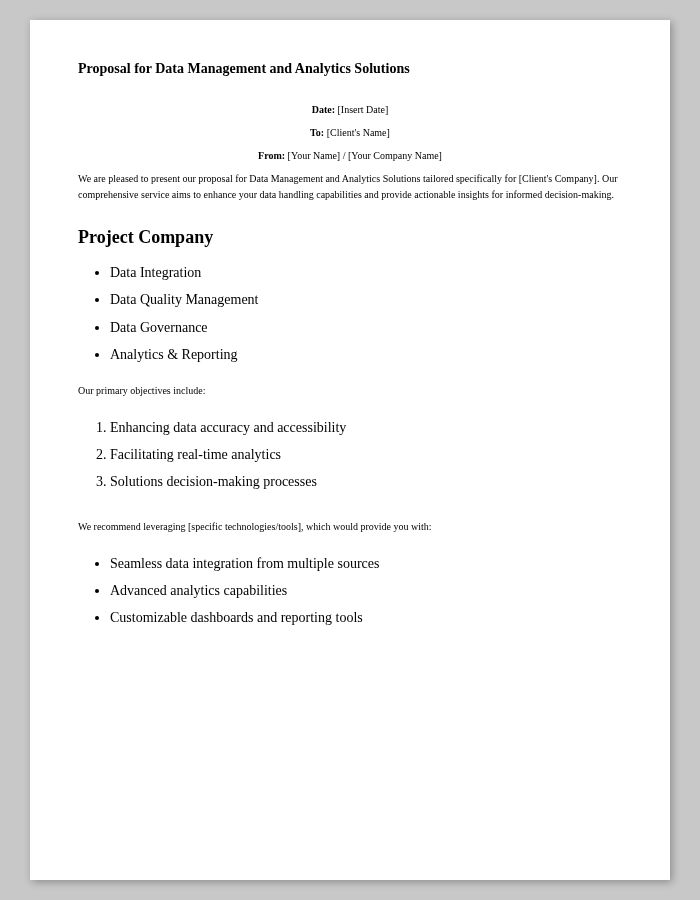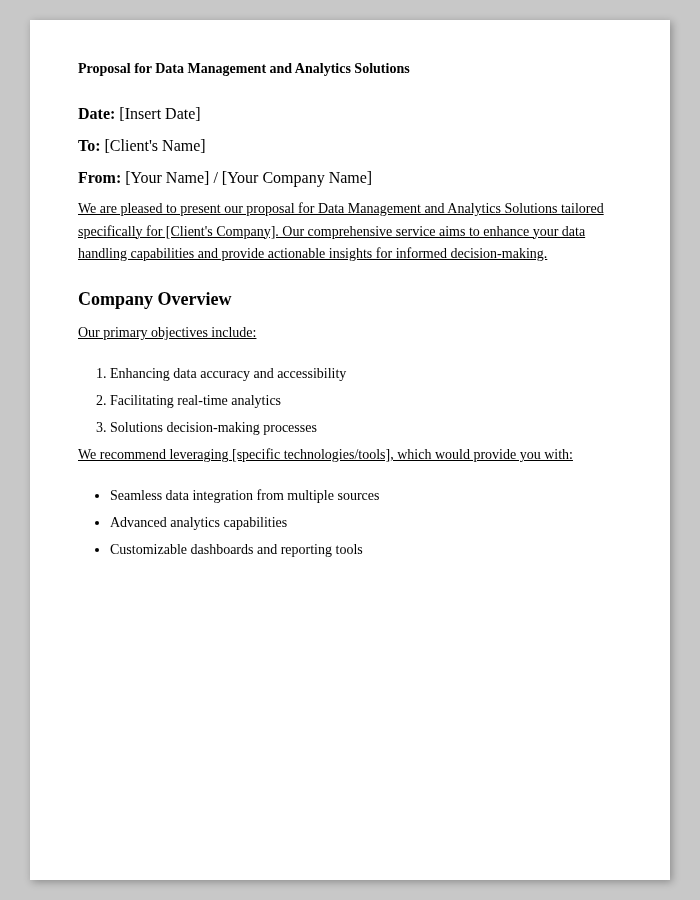--- a/index.html
+++ b/index.html
@@ -30,60 +30,60 @@
     .doc-title {
       font-size: 14px;
       font-weight: bold;
       line-height: 1.3;
       margin-bottom: 24px;
       font-family: Georgia, serif;
     }
 
     .meta-line {
       margin-bottom: 8px;
-      font-size: 16px;
+      font-size: 10px;
       line-height: 1.5;
+      text-align: center;
     }
 
     .meta-label {
       font-weight: bold;
     }
 
     .salutation {
       margin-top: 16px;
       margin-bottom: 12px;
       font-size: 14px;
     }
 
     .body-text {
-      font-size: 14px;
+      font-size: 10px;
       line-height: 1.6;
       margin-bottom: 16px;
-      text-decoration: underline;
     }
 
     .section-heading {
       font-size: 18px;
       font-weight: bold;
       margin-top: 24px;
       margin-bottom: 12px;
       font-family: Georgia, serif;
     }
 
     .bullet-list {
       margin-left: 32px;
       margin-bottom: 16px;
       font-size: 14px;
       line-height: 1.8;
       list-style-type: disc;
     }
 
     .numbered-list {
       margin-left: 32px;
-      margin-bottom: 4px;
+      margin-bottom: 24px;
       font-size: 14px;
       line-height: 1.8;
       list-style-type: decimal;
     }
 
     .list-item {
       margin-bottom: 2px;
     }
   </style>
 </head>
@@ -104,21 +104,27 @@
   </div>
 
   <div class="meta-line">
     <span class="meta-label">From:</span>
     <span>[Your Name] / [Your Company Name]</span>
   </div>
 
 
   <p class="body-text">We are pleased to present our proposal for Data Management and Analytics Solutions tailored specifically for [Client's Company]. Our comprehensive service aims to enhance your data handling capabilities and provide actionable insights for informed decision-making.</p>
 
-  <h2 class="section-heading">Company Overview</h2>
+  <h2 class="section-heading">Project Company</h2>
+  <ul class="bullet-list">
+    <li class="list-item">Data Integration</li>
+    <li class="list-item">Data Quality Management</li>
+    <li class="list-item">Data Governance</li>
+    <li class="list-item">Analytics &amp; Reporting</li>
+  </ul>
 
   <p class="body-text">Our primary objectives include:</p>
   <ol class="numbered-list">
     <li class="list-item">Enhancing data accuracy and accessibility</li>
     <li class="list-item">Facilitating real-time analytics</li>
     <li class="list-item">Solutions decision-making processes</li>
   </ol>
 
   <p class="body-text">We recommend leveraging [specific technologies/tools], which would provide you with:</p>
   <ul class="bullet-list">

